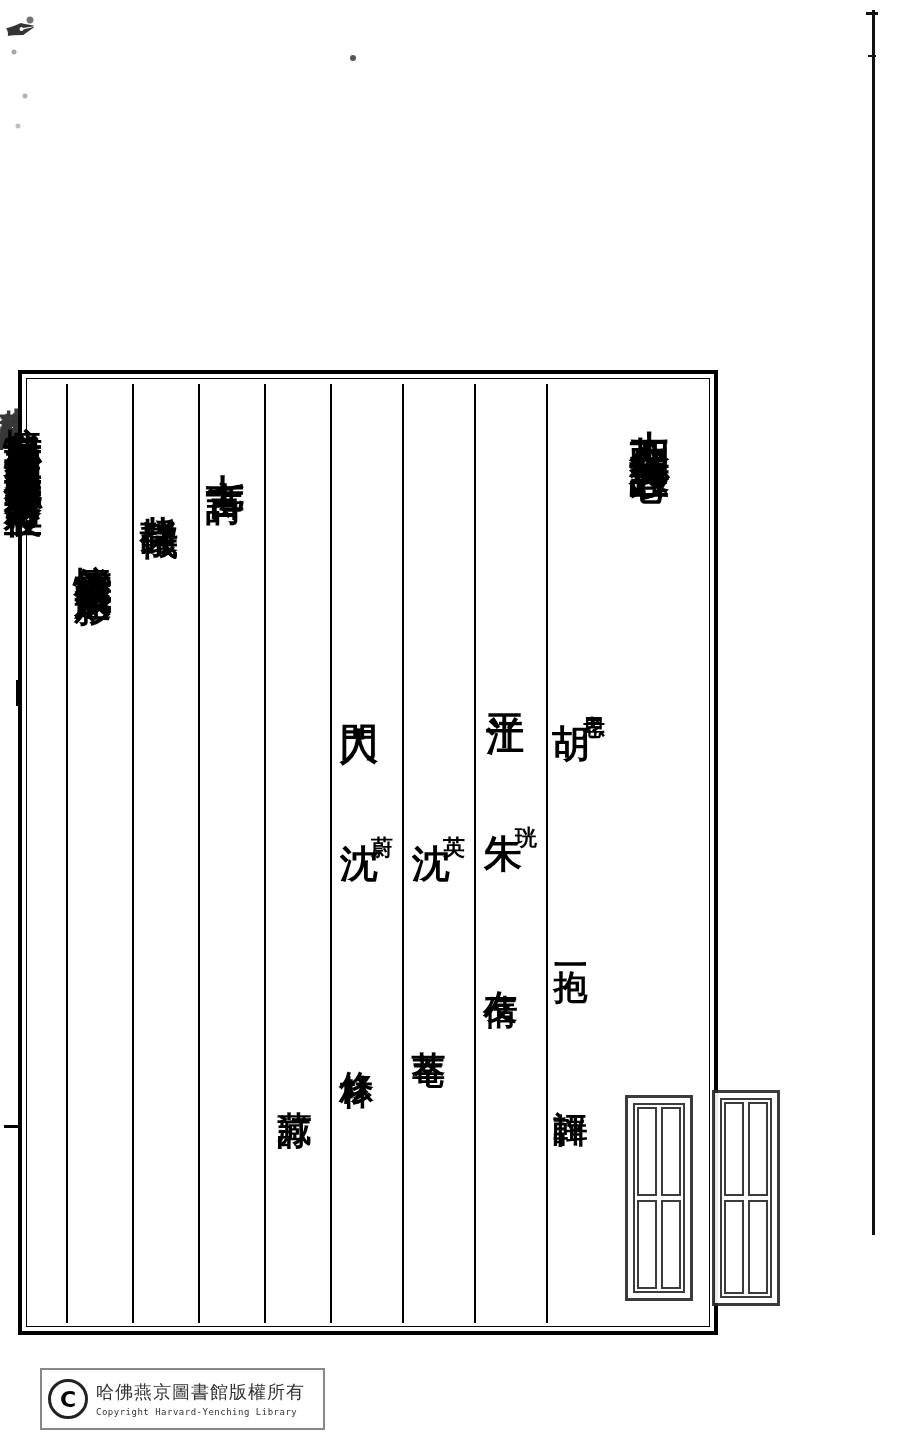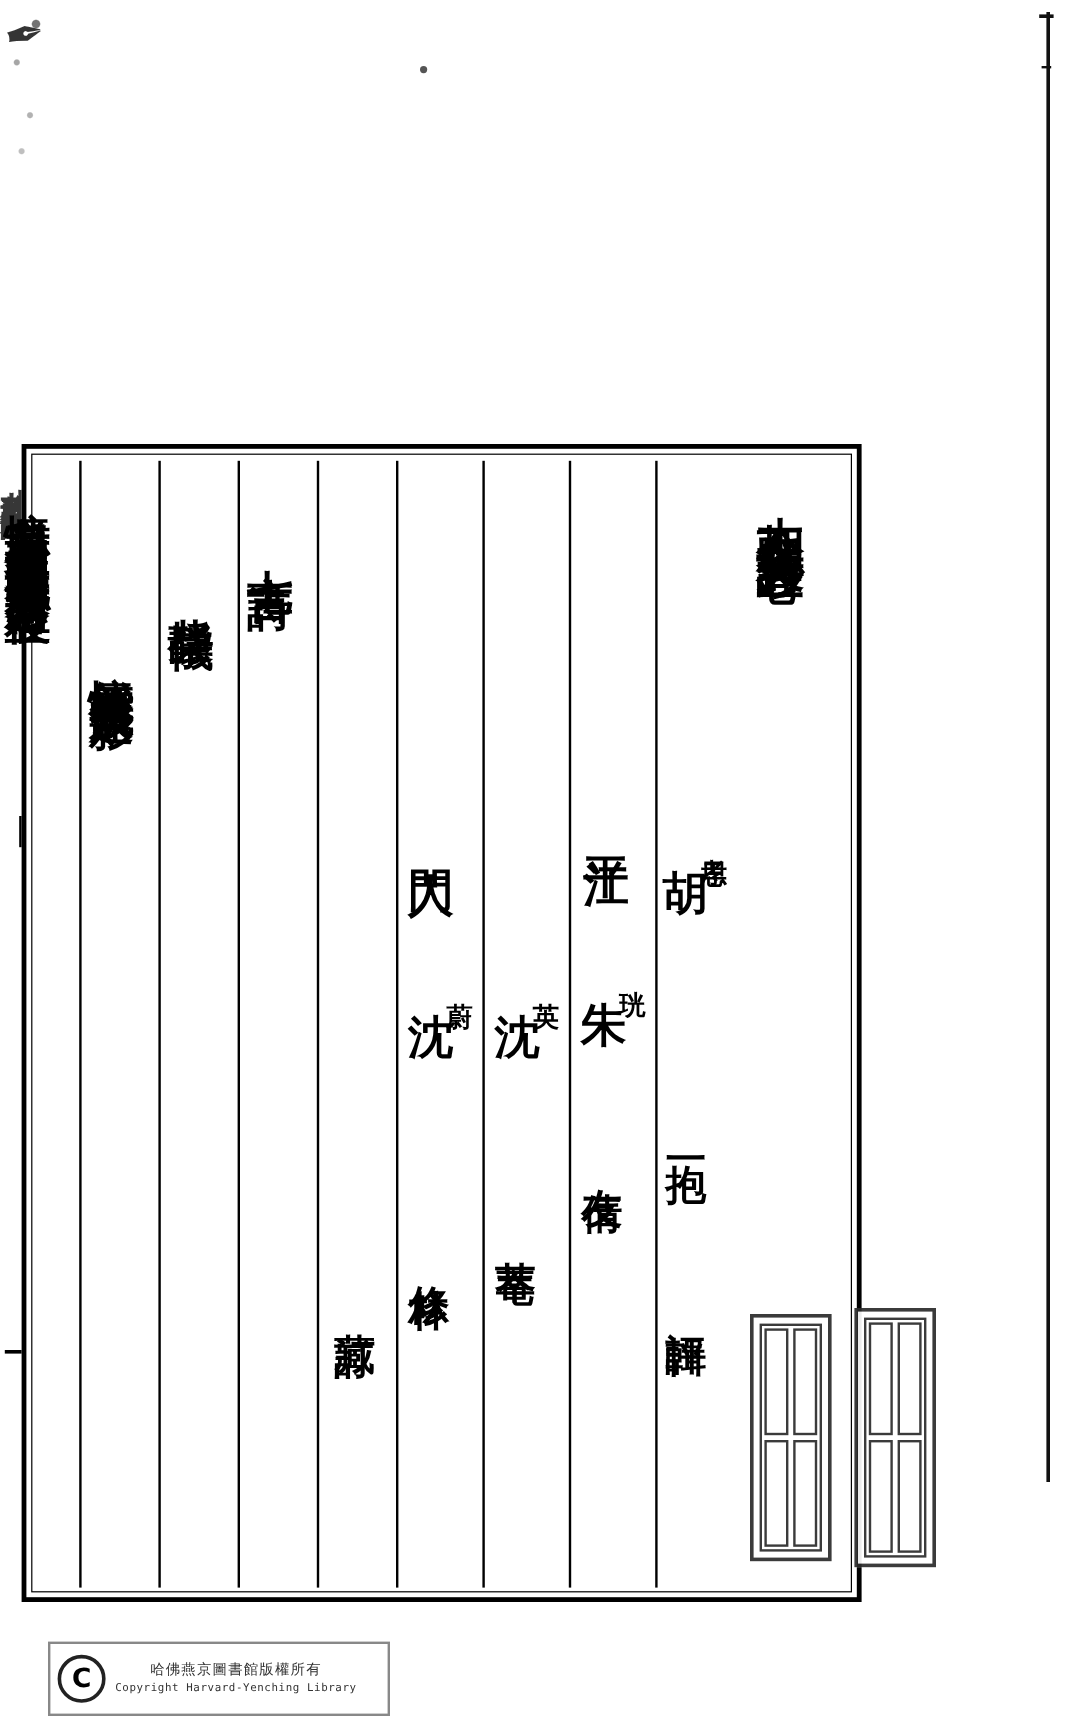--- a/index.html
+++ b/index.html
@@ -239,22 +239,22 @@
     font-family: "DejaVu Sans", sans-serif;
     font-size: 22px;
     font-weight: 700;
     flex: 0 0 auto;
   }
   .c-text {
     margin-left: 8px;
     line-height: 1.5;
   }
   .c-cjk {
-    font-family: Liberation Mono, monospace;
-    font-size: 12px;
+    font-family: Liberation Serif, serif;
+    font-size: 18px;
     letter-spacing: 1px;
     color: #333;
     white-space: nowrap;
     text-align: center;
   }
   .c-en {
     font-family: "DejaVu Sans Mono", monospace;
     font-size: 9px;
     letter-spacing: .5px;
     color: #333;

